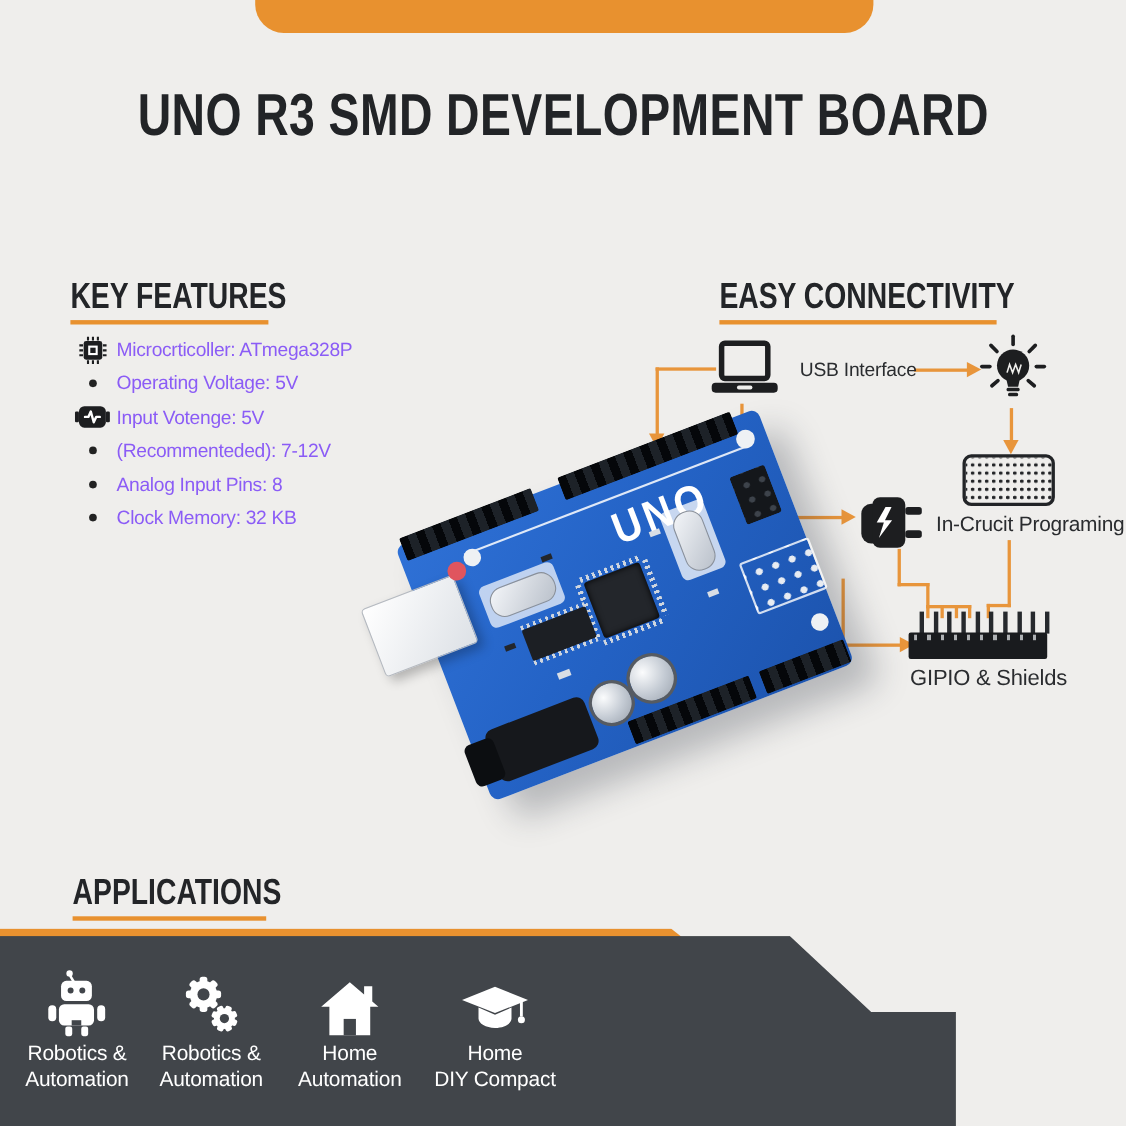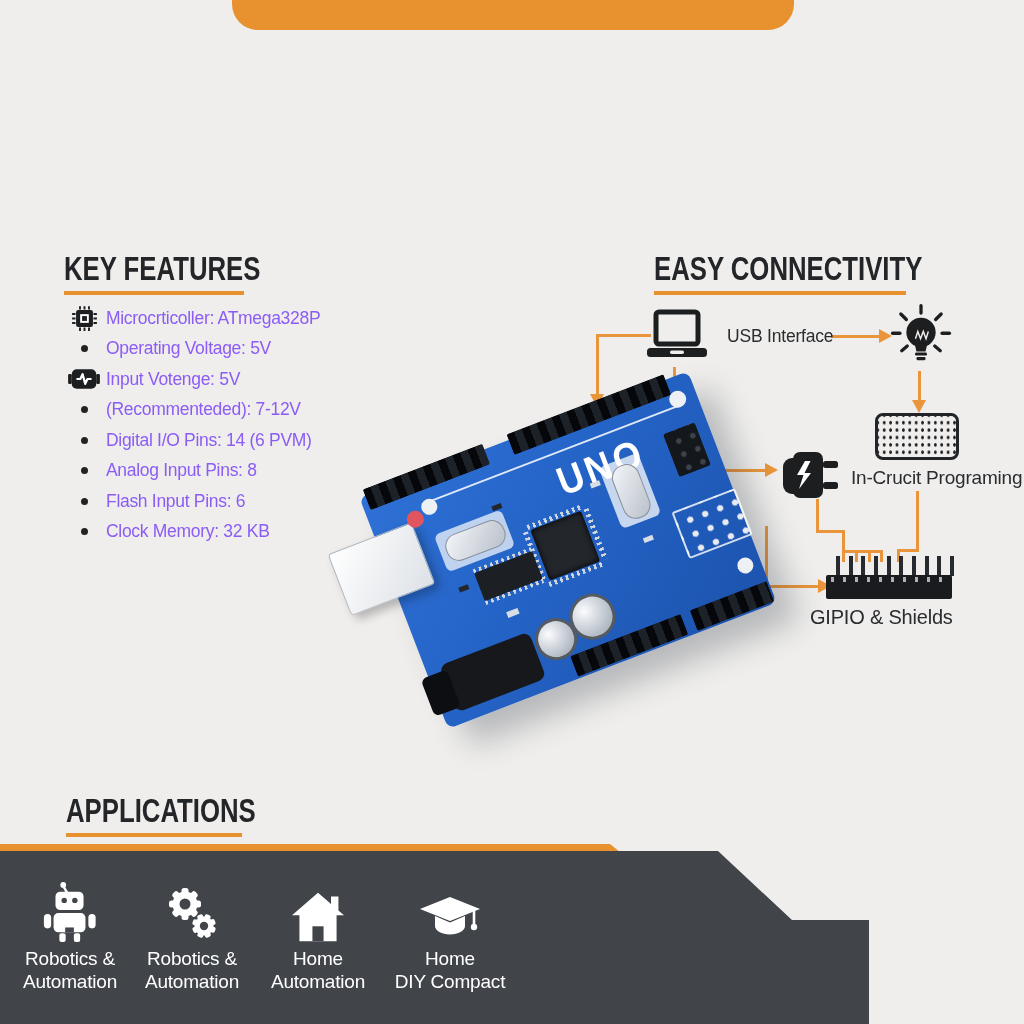--- a/index.html
+++ b/index.html
@@ -63,20 +63,23 @@
   .chip-pins-v{background:repeating-linear-gradient(180deg,#cfd6df 0 2.5px,transparent 2.5px 6px);}
   .uno-silk{font-size:40px;font-weight:700;color:#fff;letter-spacing:4px;transform:scaleX(.9);}
 </style>
 </head>
 <body>
 
 <div id="stage">
 
   <div class="abs banner"></div>
 
+  <div class="abs title-wrap">
+    <span class="title-inner">UNO R3 SMD DEVELOPMENT BOARD</span>
+  </div>
 
   <div class="abs h2" style="left:64px;top:250px;">KEY FEATURES</div>
   <div class="abs underline" style="left:64px;top:291px;width:180px;"></div>
 
   <ul class="abs feat-list">
     <li>
       <span class="feat-ico">
         <svg width="27" height="27" viewBox="0 0 24 24">
             <g stroke="#1d1e20" stroke-width="1.7">
               <path d="M8 4V1M12 4V1M16 4V1M8 20v3M12 20v3M16 20v3M4 8H1M4 12H1M4 16H1M20 8h3M20 12h3M20 16h3" fill="none"></path>
@@ -107,33 +110,21 @@
     <li>
       <span class="feat-ico">
           <span class="dot"></span>
         </span>
       <span class="feat-text">(Recommenteded): 7-12V</span>
     </li>
     <li>
       <span class="feat-ico">
           <span class="dot"></span>
         </span>
-      <span class="feat-text">Digital I/O Pins: 14 (6 PVM)</span>
-    </li>
-    <li>
-      <span class="feat-ico">
-          <span class="dot"></span>
-        </span>
       <span class="feat-text">Analog Input Pins: 8</span>
-    </li>
-    <li>
-      <span class="feat-ico">
-          <span class="dot"></span>
-        </span>
-      <span class="feat-text">Flash Input Pins: 6</span>
     </li>
     <li>
       <span class="feat-ico">
           <span class="dot"></span>
         </span>
       <span class="feat-text">Clock Memory: 32 KB</span>
     </li>
   </ul>
 
   <div class="abs h2" style="left:654px;top:250px;">EASY CONNECTIVITY</div>
@@ -221,21 +212,21 @@
       <span></span>
       <span></span>
       <span></span>
       <span></span>
       <span></span>
       <span></span>
   </div>
   <div class="abs gpio-bar">
       <div class="gpio-ticks"></div>
     </div>
-  <div class="abs diag-label" style="left:810px;top:606px;width:160px;text-align:left;font-size:20px;">GIPIO &amp; Shields</div>
+  <div class="abs diag-label" style="left:810px;top:606px;width:160px;text-align:right;font-size:20px;">GIPIO &amp; Shields</div>
 
   <div class="abs board-wrap">
     <div class="pcb">
 
       <div class="c hdr" style="left:6px;top:-6px;width:128px;height:22px;"></div>
       <div class="c hdr" style="left:160px;top:-6px;width:168px;height:22px;"></div>
 
       <div class="c" style="left:56px;top:28px;width:276px;height:2px;background:rgba(255,255,255,.85);"></div>
 
       <div class="c uno-silk" style="left:186px;top:36px;">UNO</div>

